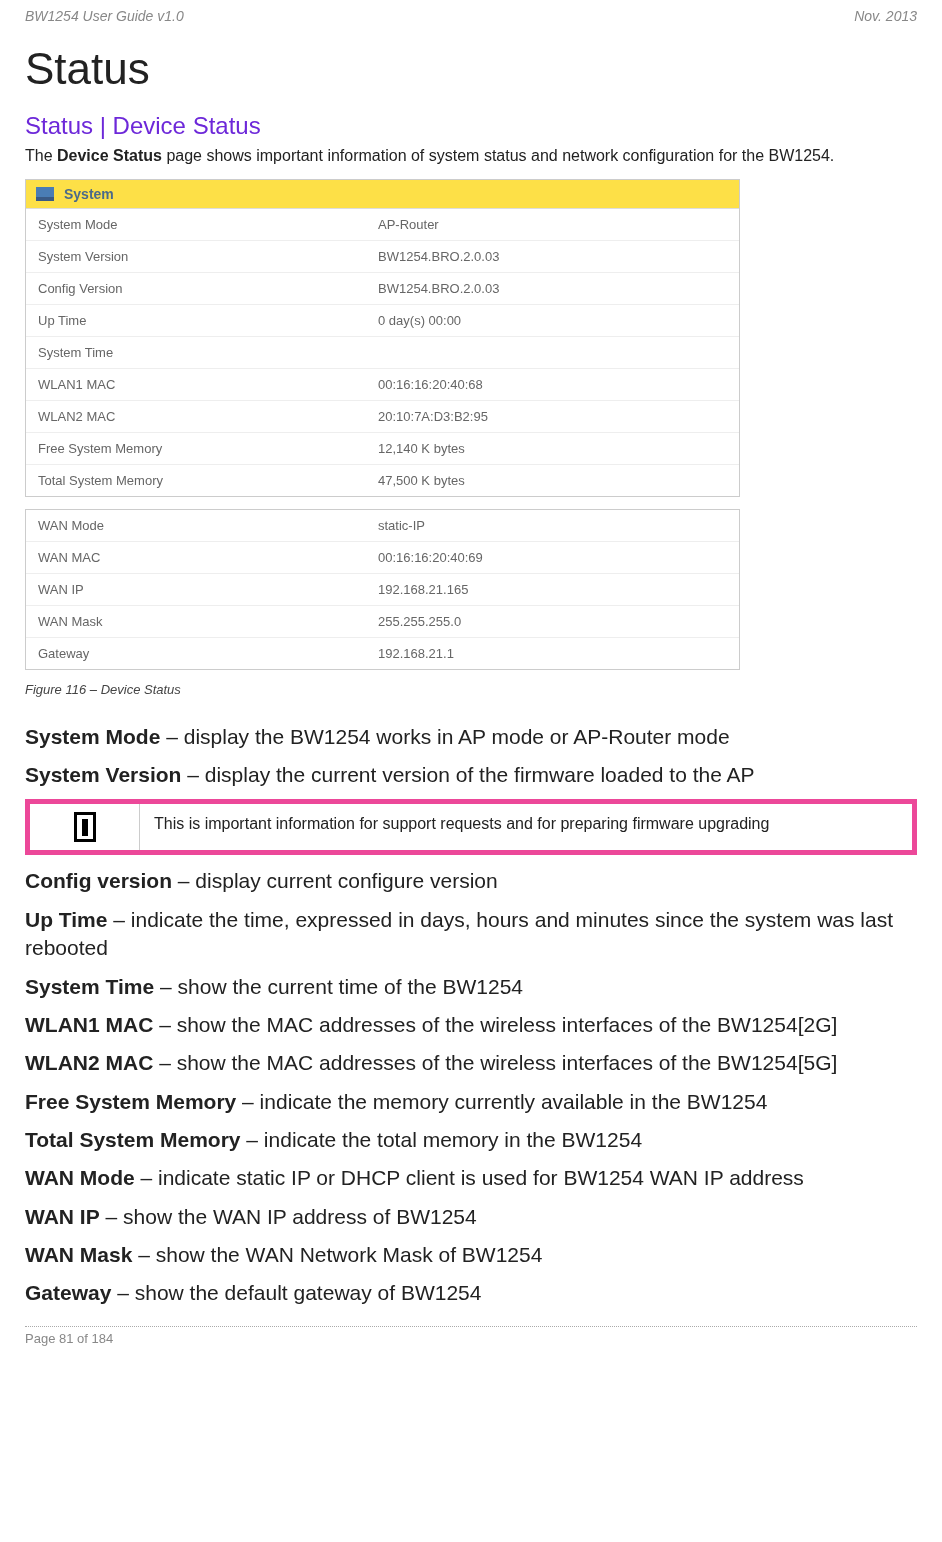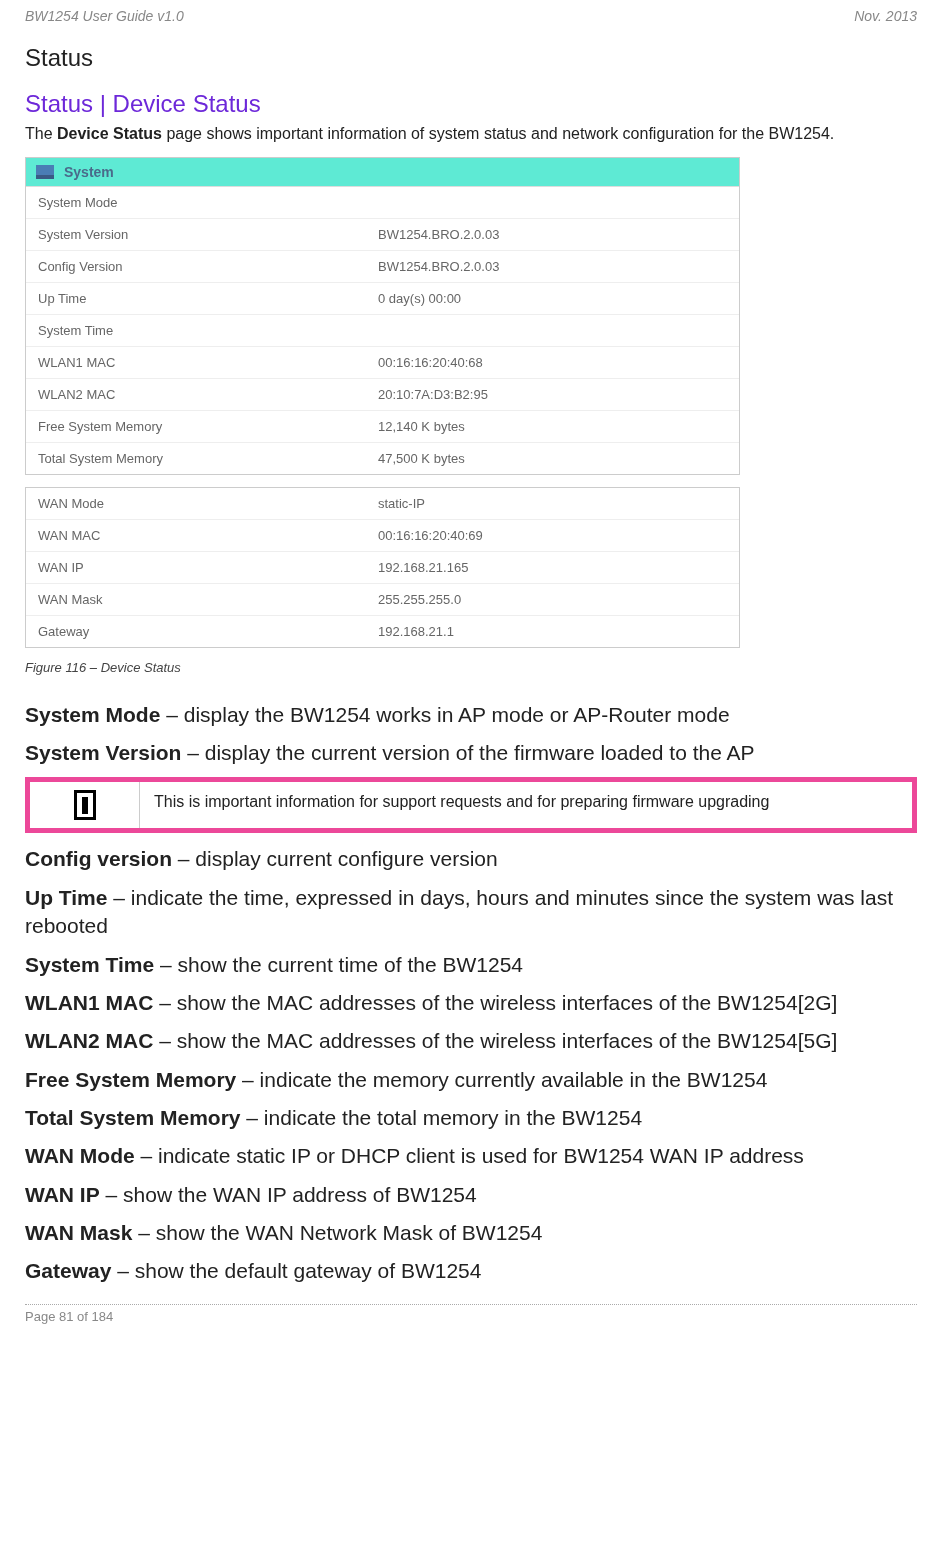--- a/index.html
+++ b/index.html
@@ -13,21 +13,21 @@
   }
   .header {
     display: flex;
     justify-content: space-between;
     color: #888;
     font-size: 14px;
     font-style: italic;
     margin-bottom: 20px;
   }
   h1 {
-    font-size: 24px;
+    font-size: 44px;
     font-weight: normal;
     color: #222;
     margin-bottom: 18px;
   }
   h2 {
     font-size: 24px;
     font-weight: normal;
     color: #6d28d9;
     margin-bottom: 6px;
   }
@@ -35,21 +35,21 @@
     font-size: 16px;
     margin-bottom: 12px;
     line-height: 1.3;
   }
   .panel {
     border: 1px solid #ccc;
     width: 715px;
     margin-bottom: 12px;
   }
   .panel-header {
-    background: #5eead4;
+    background: #fde047;
     padding: 6px 10px;
     display: flex;
     align-items: center;
     gap: 10px;
     border-bottom: 1px solid #ddd;
     color: #4a6a8a;
     font-weight: bold;
     font-size: 14px;
   }
   .panel-icon {
@@ -163,20 +163,21 @@
   <span>The </span><strong>Device Status</strong><span> page shows important information of system status and network configuration for the BW1254.</span>
 </p>
 
 <div class="panel">
   <div class="panel-header">
     <span class="panel-icon"></span>
     <span>System</span>
   </div>
   <div class="row">
       <div class="label">System Mode</div>
+      <div class="value">AP-Router</div>
     </div>
   <div class="row">
       <div class="label">System Version</div>
       <div class="value">BW1254.BRO.2.0.03</div>
     </div>
   <div class="row">
       <div class="label">Config Version</div>
       <div class="value">BW1254.BRO.2.0.03</div>
     </div>
   <div class="row">

